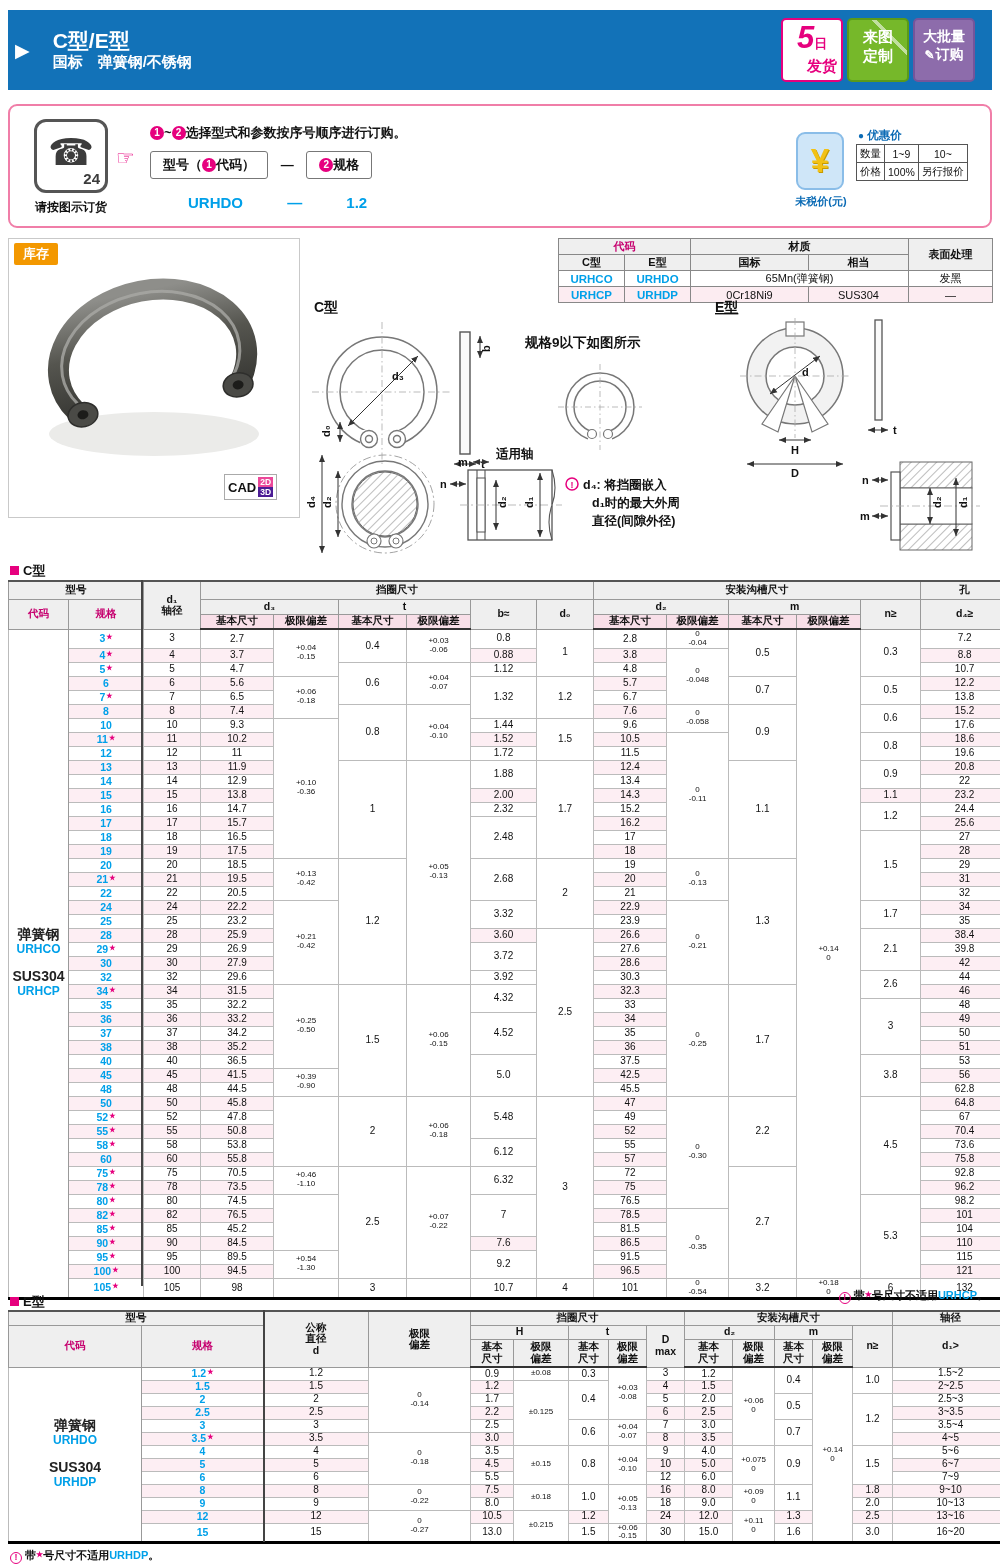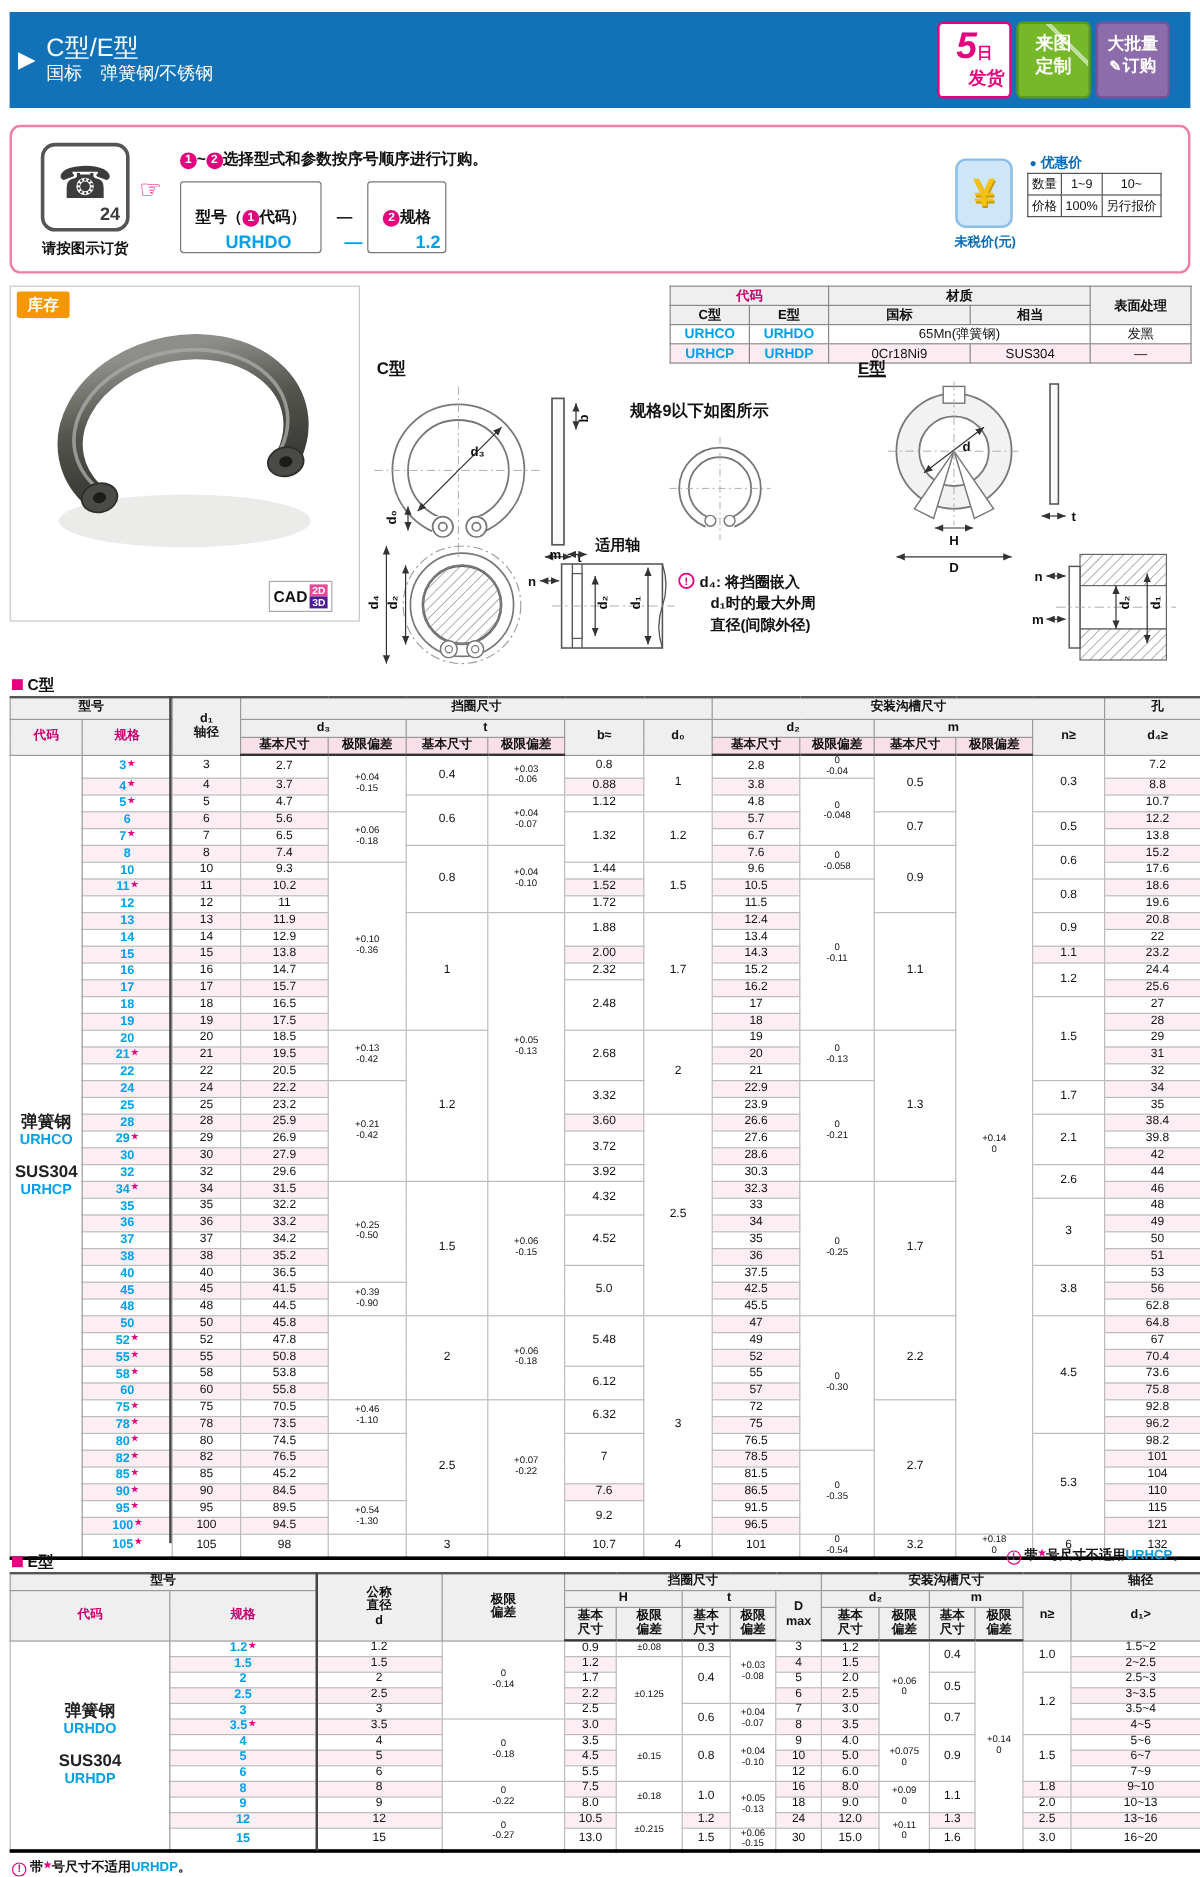--- a/index.html
+++ b/index.html
@@ -3,21 +3,21 @@
 <meta charset="utf-8">
 <style>
   *{box-sizing:border-box;}
   body{margin:0;background:#fff;font-family:"Liberation Sans",sans-serif;color:#111;}
   .page{position:relative;width:1000px;height:1564px;background:#fff;overflow:hidden;}
 
   
   .topbar{position:absolute;left:8px;top:10px;width:984px;height:80px;background:#1272b8;display:flex;align-items:center;}
   .tb-title{color:#fff;font-size:36px;font-weight:bold;margin-left:16px;letter-spacing:3px;}
   .tb-arrow{color:#fff;font-size:19px;margin:0 9px 0 7px;}
-  .tb-sub{color:#fff;font-weight:normal;line-height:1.15;}
+  .tb-sub{color:#fff;font-weight:bold;line-height:1.15;margin-left:14px;}
   .tb-sub .l1{font-size:21px;}
   .tb-sub .l2{font-size:15px;}
   .badge{position:absolute;top:8px;width:62px;height:64px;border-radius:5px;text-align:center;font-weight:bold;}
   .badge-ship{left:773px;background:#fff;border:2.5px solid #e6007e;color:#e6007e;}
   .bs-top{display:flex;justify-content:center;align-items:baseline;height:36px;}
   .bs-num{font-size:31px;font-style:italic;line-height:36px;}
   .bs-ri{font-size:13px;}
   .bs-bot{font-size:15px;line-height:20px;margin-left:20px;}
   .badge-custom{left:839px;background:#76b82a;border:2.5px solid #5a9a18;color:#fff;font-size:15px;line-height:1.25;padding-top:8px;background-image:linear-gradient(45deg,transparent 70%,rgba(255,255,255,.55) 70%,rgba(255,255,255,.55) 74%,transparent 74%);}
   .badge-bulk{left:905px;background:#8d6cab;border:2.5px solid #74559b;color:#fff;font-size:14px;line-height:1.3;padding-top:7px;}
@@ -26,37 +26,37 @@
   
   .orderbox{position:absolute;left:8px;top:104px;width:984px;height:124px;border:2px solid #f07ea8;border-radius:9px;background:#fff;}
   .phonebox{position:absolute;left:24px;top:13px;width:74px;height:74px;border:3px solid #555;border-radius:12px;text-align:center;}
   .ph-glyph{font-size:37px;color:#3c3c3c;line-height:62px;}
   .ph-num{position:absolute;right:5px;bottom:3px;font-size:15px;font-weight:bold;color:#3c3c3c;}
   .ph-cap{position:absolute;left:8px;top:93px;width:106px;font-size:12px;font-weight:bold;text-align:center;}
   .finger{position:absolute;left:106px;top:40px;font-size:21px;color:#e6007e;}
   .o-instr{position:absolute;left:140px;top:18px;font-size:13px;font-weight:bold;}
   .cnum{display:inline-block;width:14px;height:14px;line-height:14px;border-radius:50%;background:#e6007e;color:#fff;font-size:10px;text-align:center;font-weight:bold;vertical-align:1px;}
   .o-boxes{position:absolute;left:140px;top:45px;font-size:13px;font-weight:bold;}
-  .obox{display:inline-block;border:1.5px solid #777;border-radius:3px;background:#fff;padding:20px 12px;}
+  .obox{display:inline-block;border:1.5px solid #777;border-radius:3px;background:#fff;padding:4px 12px;}
   .odash{margin:0 9px;}
   .o-example{position:absolute;left:140px;top:88px;font-size:15px;font-weight:bold;color:#00a0e9;}
   .ex-code{margin-left:38px;}
   .ex-dash{margin:0 40px;}
   .yenbox{position:absolute;left:786px;top:26px;width:48px;height:58px;background:#cfe6f8;border:2.5px solid #8abde8;border-radius:9px;text-align:center;}
   .yen{font-size:33px;font-weight:bold;color:#f2c115;line-height:54px;text-shadow:1px 1px 0 #c79a00;}
   .yen-cap{position:absolute;left:768px;top:88px;width:86px;text-align:center;font-size:11px;font-weight:bold;color:#0b6bb5;}
   .plegend{position:absolute;left:848px;top:22px;font-size:11.5px;font-weight:bold;color:#0b6bb5;}
   .pdot{font-size:10px;}
   .ptable{position:absolute;left:846px;top:38px;border-collapse:collapse;font-size:10.5px;text-align:center;}
   .ptable td{border:1px solid #555;height:18px;padding:0 3px;background:#fff;}
 
   
   .stockbox{position:absolute;left:8px;top:238px;width:292px;height:280px;border:1px solid #c9c9c9;background:#fff;}
   .stockbadge{position:absolute;left:14px;top:243px;background:#f39800;color:#fff;font-size:13px;font-weight:bold;padding:2px 9px;border-radius:2px;z-index:3;}
-  .cadbadge{position:absolute;left:224px;top:484px;border:1px solid #aaa;background:#fff;padding:2px 3px;display:flex;align-items:center;z-index:3;}
+  .cadbadge{position:absolute;left:224px;top:474px;border:1px solid #aaa;background:#fff;padding:2px 3px;display:flex;align-items:center;z-index:3;}
   .cad-txt{font-size:13px;font-weight:bold;margin-right:2px;}
   .cad-col{display:flex;flex-direction:column;}
   .cad-2d{background:#ec4899;color:#fff;font-size:8.5px;font-weight:bold;padding:0 2px;line-height:10px;}
   .cad-3d{background:#4c1d95;color:#fff;font-size:8.5px;font-weight:bold;padding:0 2px;line-height:10px;}
   .notes{position:absolute;left:12px;top:524px;font-size:11.5px;font-weight:bold;}
   .note-line{margin-bottom:3px;}
   .inote{display:inline-block;width:12px;height:12px;border:1.6px solid #e6007e;border-radius:50%;color:#e6007e;font-size:9px;line-height:9px;text-align:center;font-weight:bold;margin-right:3px;vertical-align:-1px;}
 
   
   .codestable{position:absolute;left:558px;top:238px;border-collapse:collapse;font-size:11px;text-align:center;table-layout:fixed;}

